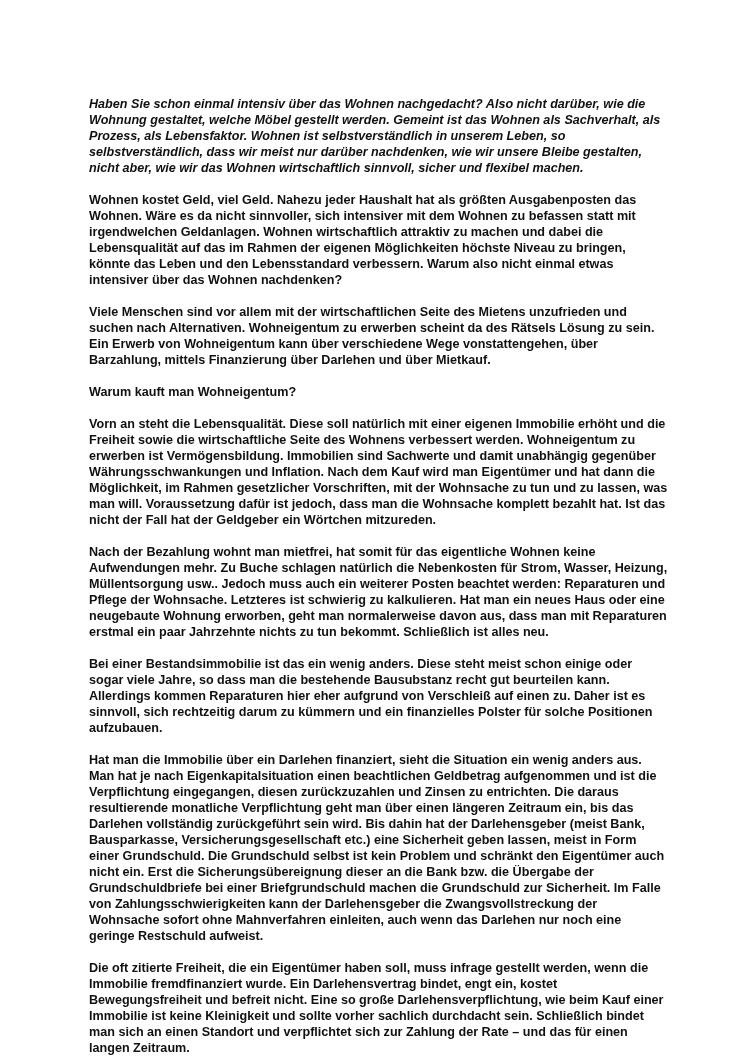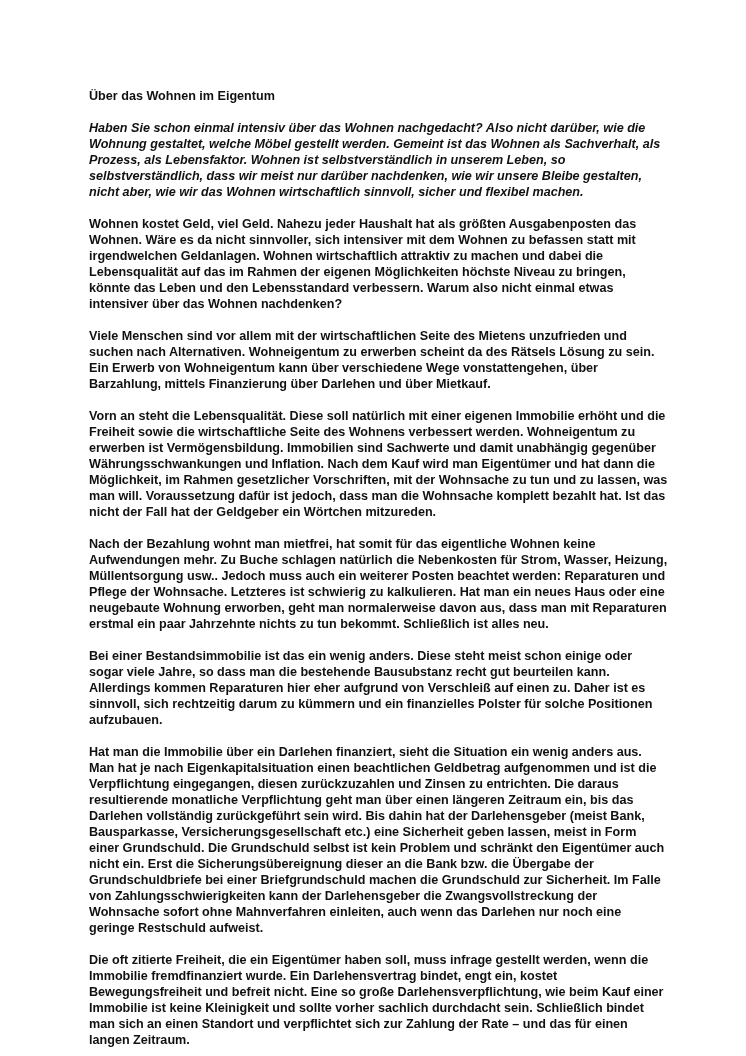--- a/index.html
+++ b/index.html
@@ -13,22 +13,22 @@
       font-size: 12.6px; font-weight: bold; margin: 0 0 16px 0; line-height: 16px;
     }
     .page p { margin: 8px 0 16px 0; font-weight: bold; }
     .page p.italic { font-style: italic; }
     .page p.tight { margin-bottom: 0; }
   </style>
 </head>
 <body>
 
 <div class="page">
-  <h1>Über das Wohnen im Eigentum</h1>
   <p class="italic">Haben Sie schon einmal intensiv über das Wohnen nachgedacht? Also nicht darüber, wie die Wohnung gestaltet, welche Möbel gestellt werden. Gemeint ist das Wohnen als Sachverhalt, als Prozess, als Lebensfaktor. Wohnen ist selbstverständlich in unserem Leben, so selbstverständlich, dass wir meist nur darüber nachdenken, wie wir unsere Bleibe gestalten, nicht aber, wie wir das Wohnen wirtschaftlich sinnvoll, sicher und flexibel machen.</p>
   <p>Wohnen kostet Geld, viel Geld. Nahezu jeder Haushalt hat als größten Ausgabenposten das Wohnen. Wäre es da nicht sinnvoller, sich intensiver mit dem Wohnen zu befassen statt mit irgendwelchen Geldanlagen. Wohnen wirtschaftlich attraktiv zu machen und dabei die Lebensqualität auf das im Rahmen der eigenen Möglichkeiten höchste Niveau zu bringen, könnte das Leben und den Lebensstandard verbessern. Warum also nicht einmal etwas intensiver über das Wohnen nachdenken?</p>
   <p>Viele Menschen sind vor allem mit der wirtschaftlichen Seite des Mietens unzufrieden und suchen nach Alternativen. Wohneigentum zu erwerben scheint da des Rätsels Lösung zu sein. Ein Erwerb von Wohneigentum kann über verschiedene Wege vonstattengehen, über Barzahlung, mittels Finanzierung über Darlehen und über Mietkauf.</p>
+  <h2>Warum kauft man Wohneigentum?</h2>
   <p>Vorn an steht die Lebensqualität. Diese soll natürlich mit einer eigenen Immobilie erhöht und die Freiheit sowie die wirtschaftliche Seite des Wohnens verbessert werden. Wohneigentum zu erwerben ist Vermögensbildung. Immobilien sind Sachwerte und damit unabhängig gegenüber Währungsschwankungen und Inflation. Nach dem Kauf wird man Eigentümer und hat dann die Möglichkeit, im Rahmen gesetzlicher Vorschriften, mit der Wohnsache zu tun und zu lassen, was man will. Voraussetzung dafür ist jedoch, dass man die Wohnsache komplett bezahlt hat. Ist das nicht der Fall hat der Geldgeber ein Wörtchen mitzureden.</p>
   <p>Nach der Bezahlung wohnt man mietfrei, hat somit für das eigentliche Wohnen keine Aufwendungen mehr. Zu Buche schlagen natürlich die Nebenkosten für Strom, Wasser, Heizung, Müllentsorgung usw.. Jedoch muss auch ein weiterer Posten beachtet werden: Reparaturen und Pflege der Wohnsache. Letzteres ist schwierig zu kalkulieren. Hat man ein neues Haus oder eine neugebaute Wohnung erworben, geht man normalerweise davon aus, dass man mit Reparaturen erstmal ein paar Jahrzehnte nichts zu tun bekommt. Schließlich ist alles neu.</p>
   <p>Bei einer Bestandsimmobilie ist das ein wenig anders. Diese steht meist schon einige oder sogar viele Jahre, so dass man die bestehende Bausubstanz recht gut beurteilen kann. Allerdings kommen Reparaturen hier eher aufgrund von Verschleiß auf einen zu. Daher ist es sinnvoll, sich rechtzeitig darum zu kümmern und ein finanzielles Polster für solche Positionen aufzubauen.</p>
   <p>Hat man die Immobilie über ein Darlehen finanziert, sieht die Situation ein wenig anders aus. Man hat je nach Eigenkapitalsituation einen beachtlichen Geldbetrag aufgenommen und ist die Verpflichtung eingegangen, diesen zurückzuzahlen und Zinsen zu entrichten. Die daraus resultierende monatliche Verpflichtung geht man über einen längeren Zeitraum ein, bis das Darlehen vollständig zurückgeführt sein wird. Bis dahin hat der Darlehensgeber (meist Bank, Bausparkasse, Versicherungsgesellschaft etc.) eine Sicherheit geben lassen, meist in Form einer Grundschuld. Die Grundschuld selbst ist kein Problem und schränkt den Eigentümer auch nicht ein. Erst die Sicherungsübereignung dieser an die Bank bzw. die Übergabe der Grundschuldbriefe bei einer Briefgrundschuld machen die Grundschuld zur Sicherheit. Im Falle von Zahlungsschwierigkeiten kann der Darlehensgeber die Zwangsvollstreckung der Wohnsache sofort ohne Mahnverfahren einleiten, auch wenn das Darlehen nur noch eine geringe Restschuld aufweist.</p>
   <p>Die oft zitierte Freiheit, die ein Eigentümer haben soll, muss infrage gestellt werden, wenn die Immobilie fremdfinanziert wurde. Ein Darlehensvertrag bindet, engt ein, kostet Bewegungsfreiheit und befreit nicht. Eine so große Darlehensverpflichtung, wie beim Kauf einer Immobilie ist keine Kleinigkeit und sollte vorher sachlich durchdacht sein. Schließlich bindet man sich an einen Standort und verpflichtet sich zur Zahlung der Rate – und das für einen langen Zeitraum.</p>
 </div>
 
 </body></html>

